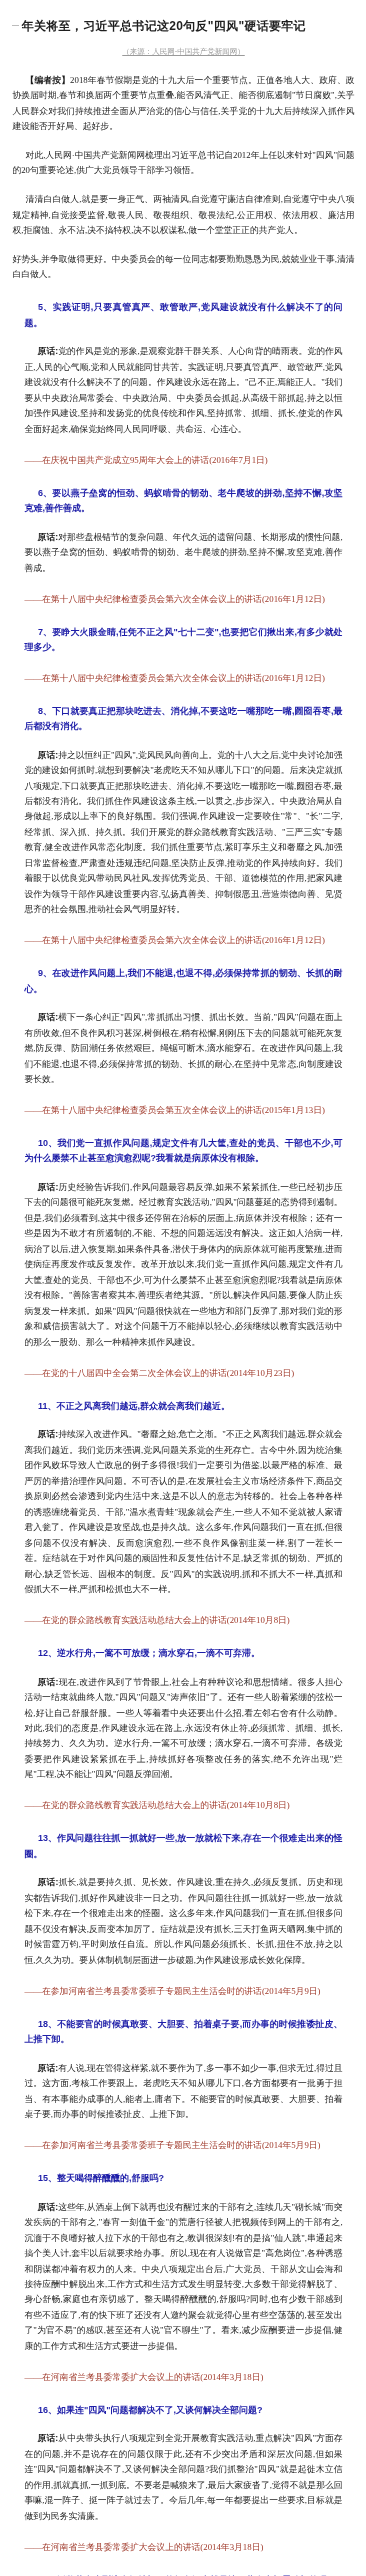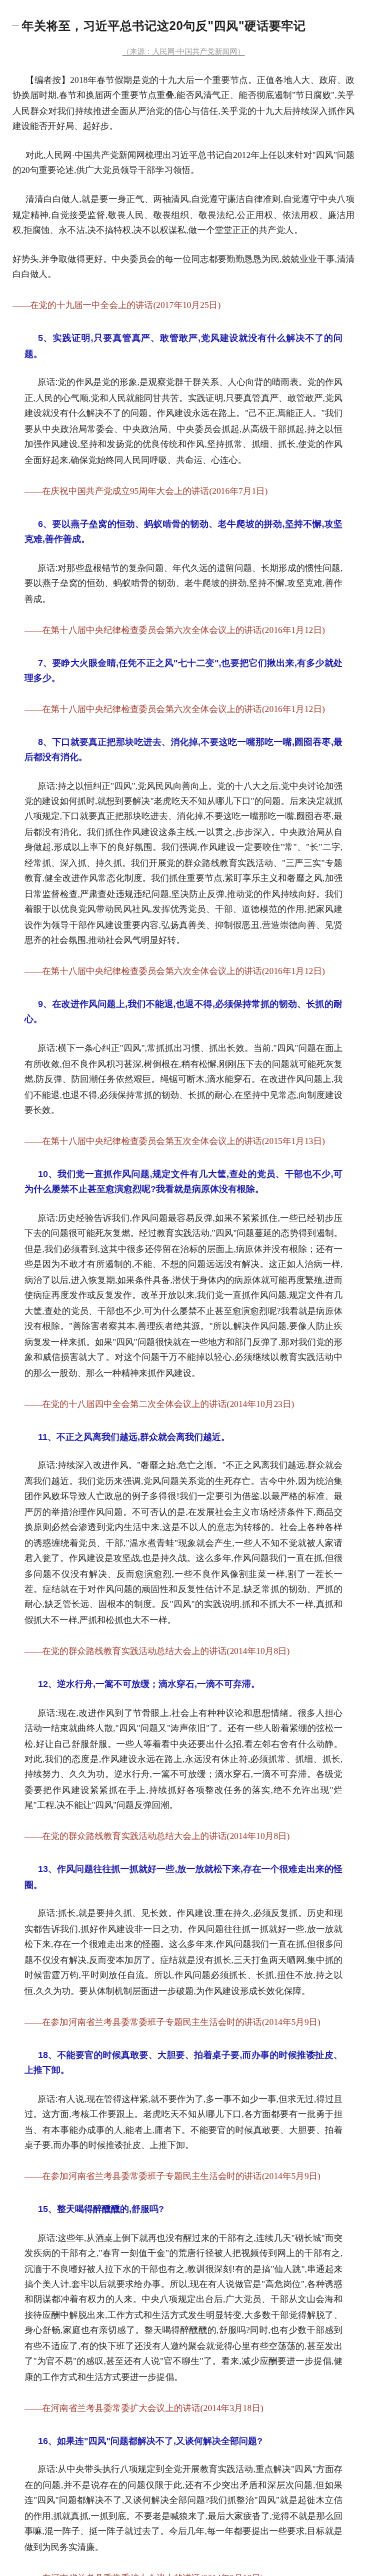--- a/index.html
+++ b/index.html
@@ -7,21 +7,21 @@
   .page{box-sizing:border-box;width:367px;padding:17.5px 12.4px 62px 12.4px;}
   .title-row{display:flex;align-items:center;margin:0 0 4.1px 0;}
   .title-dash{display:inline-block;width:6.7px;height:1.5px;background:#bcbcbc;margin-right:2.6px;flex:0 0 auto;}
   h1.page-title{font-family:"Liberation Sans","DejaVu Sans",sans-serif;font-size:12px;line-height:1.35;font-weight:bold;color:#1f1f1f;margin:0;letter-spacing:0.3px;}
   p.source{ text-align:center;color:#9a9a9a;font-size:7.5px;margin:13.4px 0 15.5px 0;font-family:"Liberation Serif","DejaVu Serif",serif;text-decoration:underline;}
   .para{font-size:8.8px;line-height:1.76;margin:13.4px 0;text-align:justify;}
   .para.indent{text-indent:1.5em;}
   .para.noindent{text-indent:0;}
   .para.lead{margin-bottom:0;}
   .para.tight{margin-top:0;}
-  b.ed-label,b.quote-label{font-family:"Liberation Sans","DejaVu Sans",sans-serif;font-weight:normal;color:#1c1c1c;}
+  b.ed-label,b.quote-label{font-family:"Liberation Sans","DejaVu Sans",sans-serif;font-weight:bold;color:#1c1c1c;}
   .item-heading{font-family:"Liberation Sans","DejaVu Sans",sans-serif;font-weight:bold;color:#1e1ea8;font-size:9px;line-height:1.7;margin:17.5px 0 13.4px 0;text-indent:1.5em;text-align:justify;}
   .attribution{color:#a03a2b;font-size:8.8px;line-height:1.76;margin:15.5px 0;text-indent:0;}
   .quote-item{margin:12px;}
 </style>
 </head>
 <body>
 
 <div class="page">
   <header>
     <div class="title-row">
@@ -30,21 +30,20 @@
     </div>
     <p class="source">（来源：人民网-中国共产党新闻网）</p>
   </header>
 
   <section class="content">
     <p class="para indent"><b class="ed-label">【编者按】</b><span>2018年春节假期是党的十九大后一个重要节点。正值各地人大、政府、政协换届时期,春节和换届两个重要节点重叠,能否风清气正、能否彻底遏制"节日腐败",关乎人民群众对我们持续推进全面从严治党的信心与信任,关乎党的十九大后持续深入抓作风建设能否开好局、起好步。</span></p>
 
     <p class="para indent lead">对此,人民网·中国共产党新闻网梳理出习近平总书记自2012年上任以来针对"四风"问题的20句重要论述,供广大党员领导干部学习领悟。</p>
     <p class="para indent">清清白白做人,就是要一身正气、两袖清风,自觉遵守廉洁自律准则,自觉遵守中央八项规定精神,自觉接受监督,敬畏人民、敬畏组织、敬畏法纪,公正用权、依法用权、廉洁用权,拒腐蚀、永不沾,决不搞特权,决不以权谋私,做一个堂堂正正的共产党人。</p>
     <p class="para noindent tight">好势头,并争取做得更好。中央委员会的每一位同志都要勤勤恳恳为民,兢兢业业干事,清清白白做人。</p>
-    <p class="attribution">——在党的十九届一中全会上的讲话(2017年10月25日)</p>
 
     <div id="items-root">
   <div class="quote-item">
     <p class="item-heading">5、实践证明,只要真管真严、敢管敢严,党风建设就没有什么解决不了的问题。</p>
     <p class="para indent"><b class="quote-label">原话:</b><span class="quote-text">党的作风是党的形象,是观察党群干群关系、人心向背的晴雨表。党的作风正,人民的心气顺,党和人民就能同甘共苦。实践证明,只要真管真严、敢管敢严,党风建设就没有什么解决不了的问题。作风建设永远在路上。"己不正,焉能正人。"我们要从中央政治局常委会、中央政治局、中央委员会抓起,从高级干部抓起,持之以恒加强作风建设,坚持和发扬党的优良传统和作风,坚持抓常、抓细、抓长,使党的作风全面好起来,确保党始终同人民同呼吸、共命运、心连心。</span></p>
     <p class="attribution">——在庆祝中国共产党成立95周年大会上的讲话(2016年7月1日)</p>
   </div>
 
   <div class="quote-item">
     <p class="item-heading">6、要以燕子垒窝的恒劲、蚂蚁啃骨的韧劲、老牛爬坡的拼劲,坚持不懈,攻坚克难,善作善成。</p>

